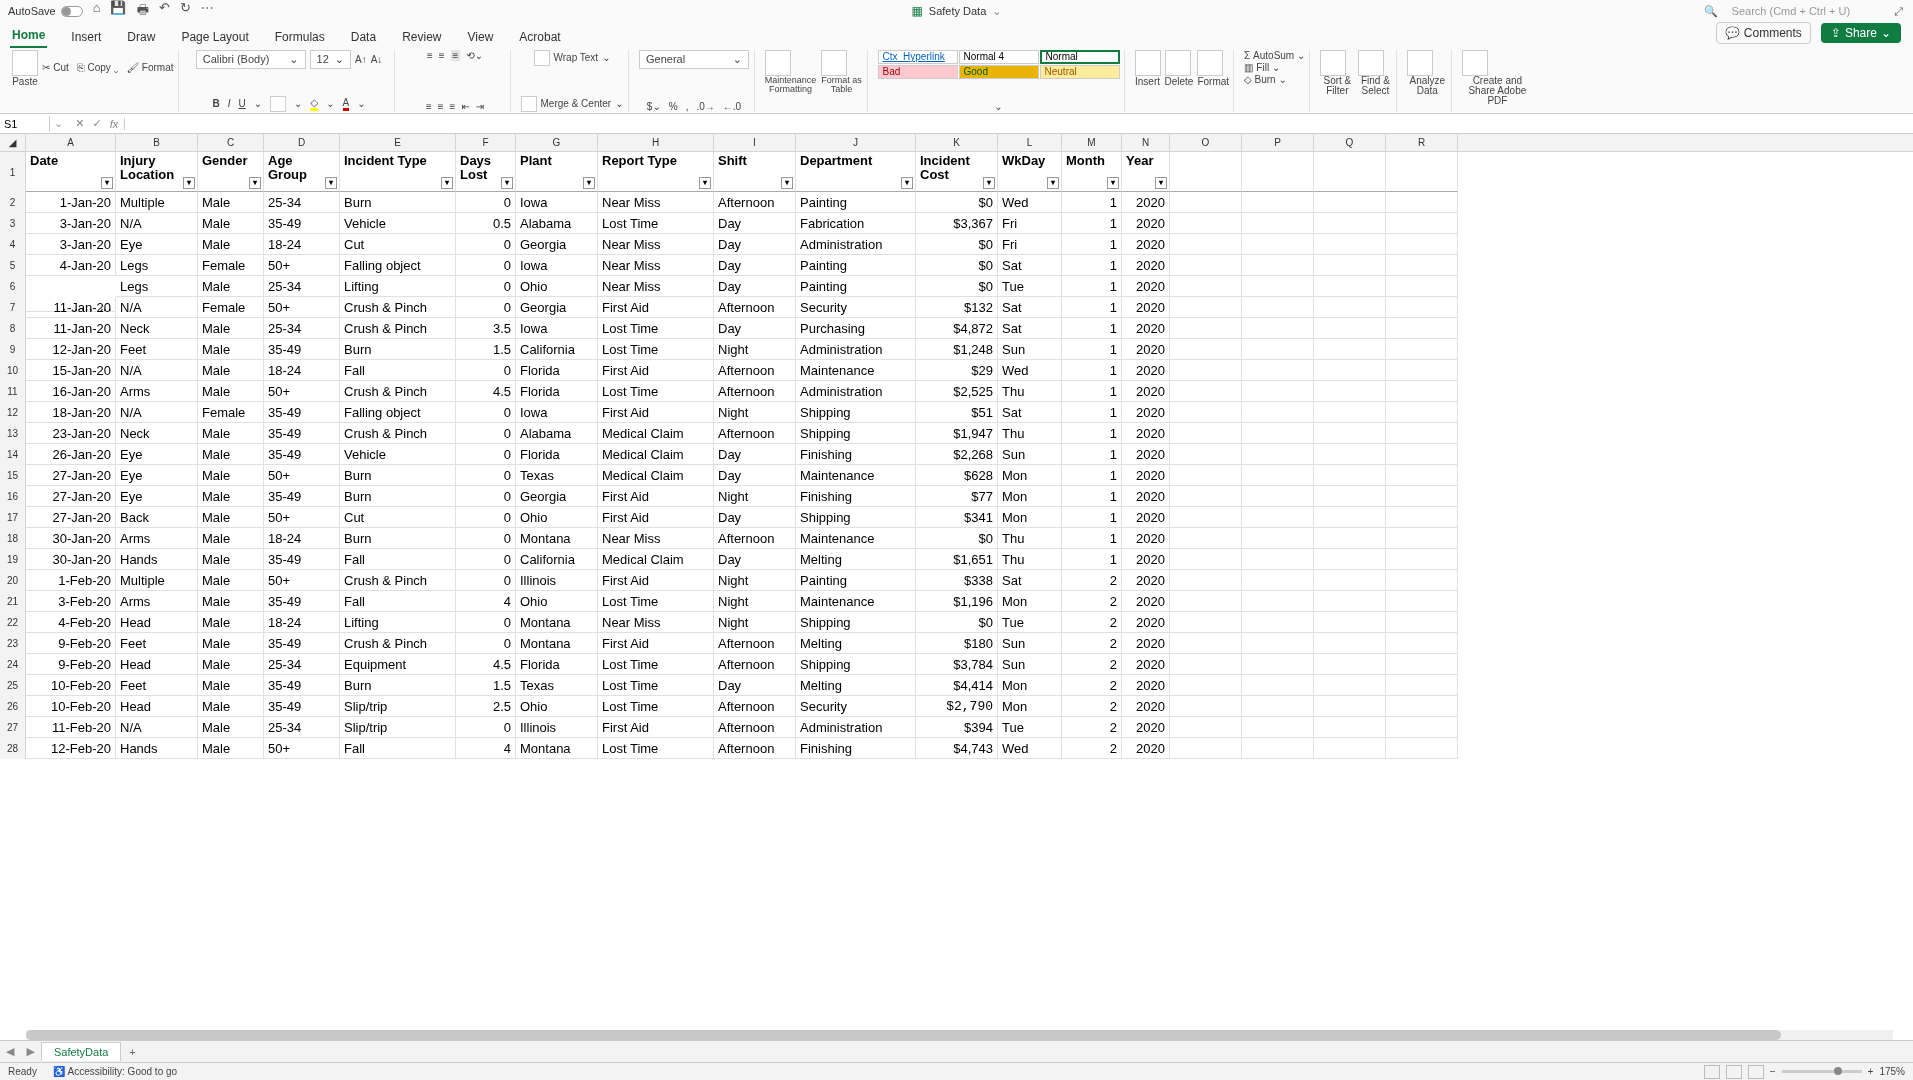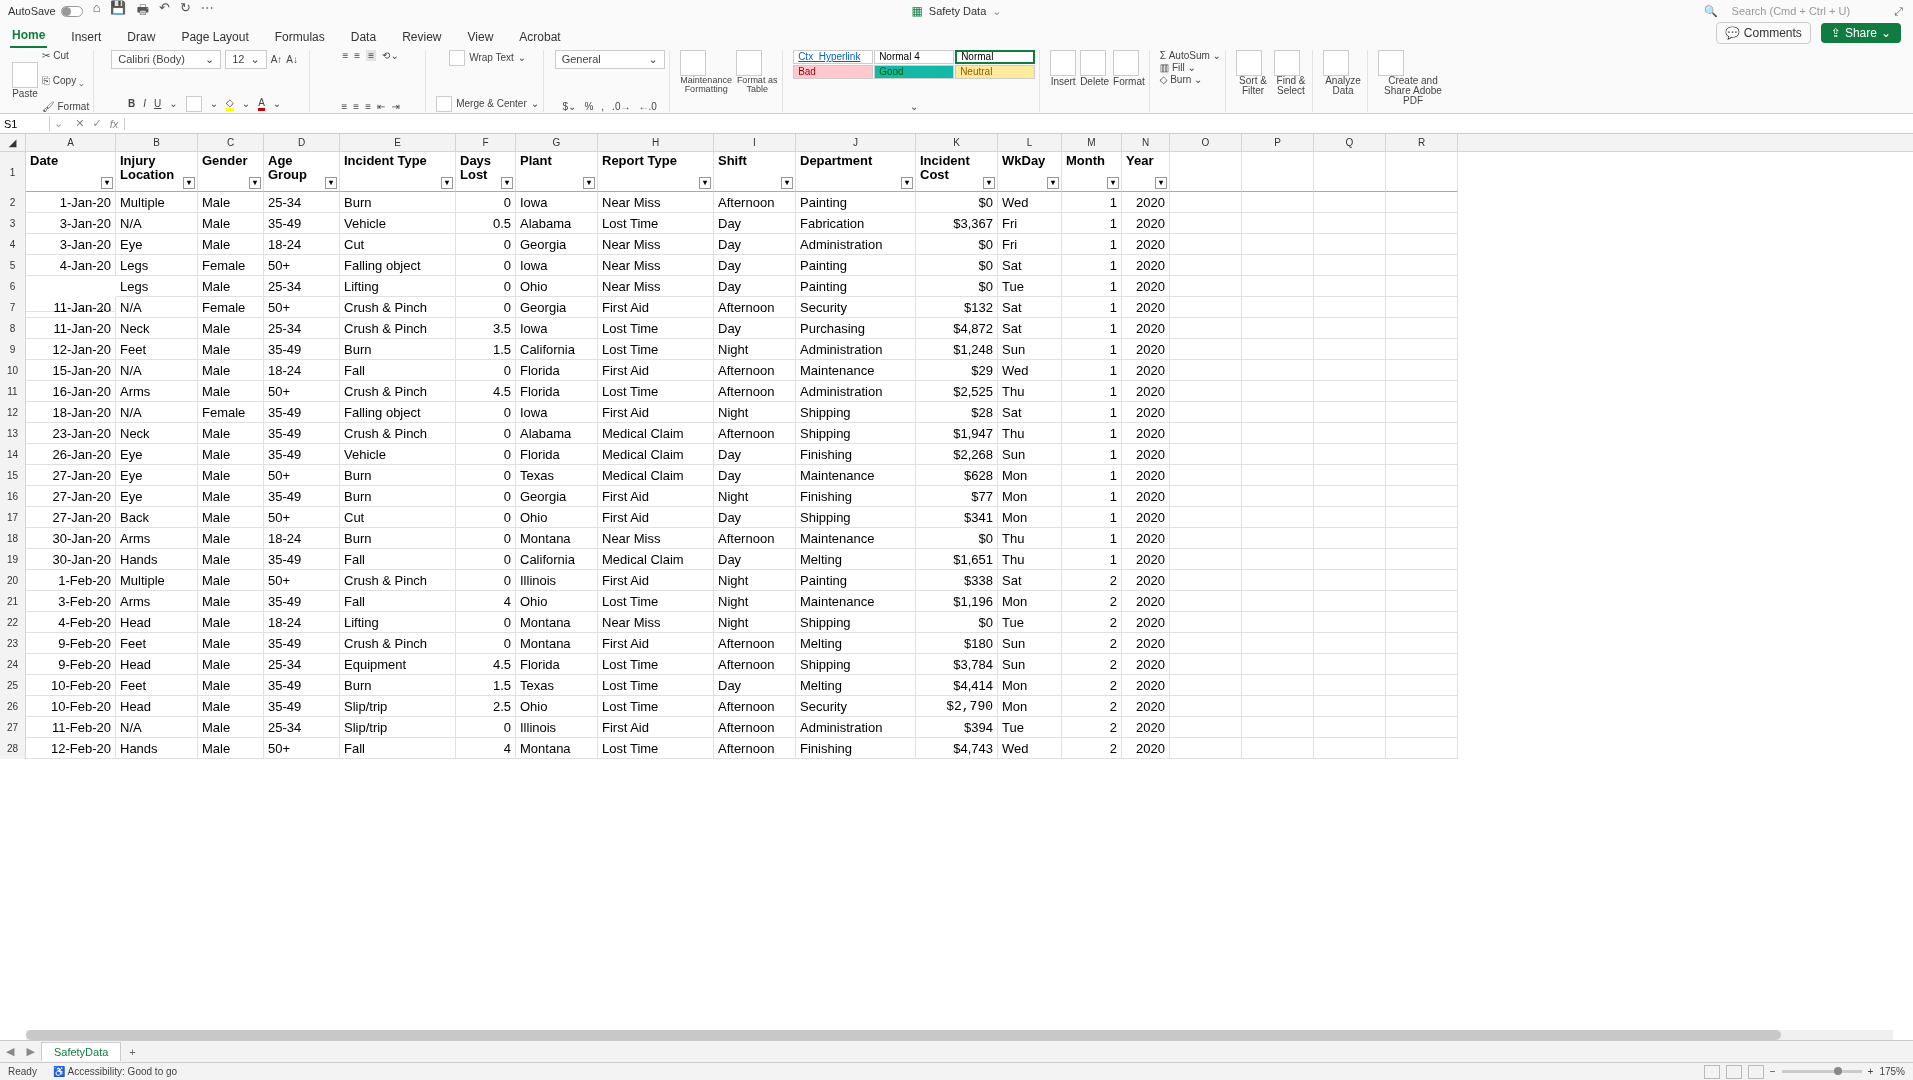--- a/index.html
+++ b/index.html
@@ -30,21 +30,21 @@
 .rgroup:last-child { border-right:none; }
 .rrow { display:flex; align-items:center; gap:4px; }
 .ricon { width:16px; height:16px; border:1px solid #ccc; background:#fff; display:inline-block; }
 .big-icon { width:26px; height:26px; border:1px solid #ccc; background:#fff; }
 .font-sel { border:1px solid #ccc; padding:2px 6px; background:#fff; font-size:11px; display:inline-flex; align-items:center; gap:20px; }
 .cell-style { width:80px; height:14px; font-size:10px; padding:0 4px; display:flex; align-items:center; }
 .cs-hyper { background:#fff; color:#0563c1; text-decoration:underline; }
 .cs-norm4 { background:#fff; color:#000; }
 .cs-normal { background:#fff; color:#000; border:2px solid #107c41 !important; }
 .cs-bad { background:#ffc7ce; color:#9c0006; }
-.cs-good { background:#14b8a6; color:#006100; }
+.cs-good { background:#eab308; color:#006100; }
 .cs-neutral { background:#ffeb9c; color:#9c5700; }
 .style-grid { display:grid; grid-template-columns:repeat(3,80px); gap:1px; }
 .style-grid .cell-style { border:1px solid #ccc; }
 
 
 .fbar { height:20px; border-bottom:1px solid #ccc; display:flex; align-items:center; background:#fff; font-size:11px; }
 .namebox { width:50px; border:none; border-right:1px solid #ccc; padding:2px 4px; font-size:11px; }
 .fbar .fbicons { display:flex; gap:8px; padding:0 8px; color:#888; }
 .fxlbl { font-style:italic; color:#888; padding-right:6px; border-right:1px solid #ccc; }
 .finput { flex:1; border:none; padding:2px 6px; }
@@ -124,21 +124,21 @@
 </div>
 
 <div class="ribbon">
 
   <div class="rgroup">
     <div class="rrow">
       <div style="text-align:center">
         <div class="big-icon"></div>
         <div style="font-size:10px">Paste</div>
       </div>
-      <div style="display:flex;flex-direction:column;gap:14px;font-size:10px">
+      <div style="display:flex;flex-direction:row;gap:8px;font-size:10px">
         <span>✂ <span>Cut</span></span>
         <span>⎘ <span>Copy</span> ⌄</span>
         <span>🖌 <span>Format</span></span>
       </div>
     </div>
   </div>
 
   <div class="rgroup" style="width:210px">
     <div class="rrow">
       <span class="font-sel">
@@ -546,21 +546,21 @@
         <div class="cell num" style="width: 90px;">18-Jan-20</div>
         <div class="cell" style="width: 82px;">N/A</div>
         <div class="cell" style="width: 66px;">Female</div>
         <div class="cell" style="width: 76px;">35-49</div>
         <div class="cell" style="width: 116px;">Falling object</div>
         <div class="cell num" style="width: 60px;">0</div>
         <div class="cell" style="width: 82px;">Iowa</div>
         <div class="cell" style="width: 116px;">First Aid</div>
         <div class="cell" style="width: 82px;">Night</div>
         <div class="cell" style="width: 120px;">Shipping</div>
-        <div class="cell num" style="width: 82px;">$28</div>
+        <div class="cell num" style="width: 82px;">$51</div>
         <div class="cell" style="width: 64px;">Sat</div>
         <div class="cell num" style="width: 60px;">1</div>
         <div class="cell num" style="width: 48px;">2020</div>
         <div class="cell" style="width: 72px;"></div>
         <div class="cell" style="width: 72px;"></div>
         <div class="cell" style="width: 72px;"></div>
         <div class="cell" style="width: 72px;"></div>
       </div>
       <div class="row">
         <div class="rowhdr">13</div>

